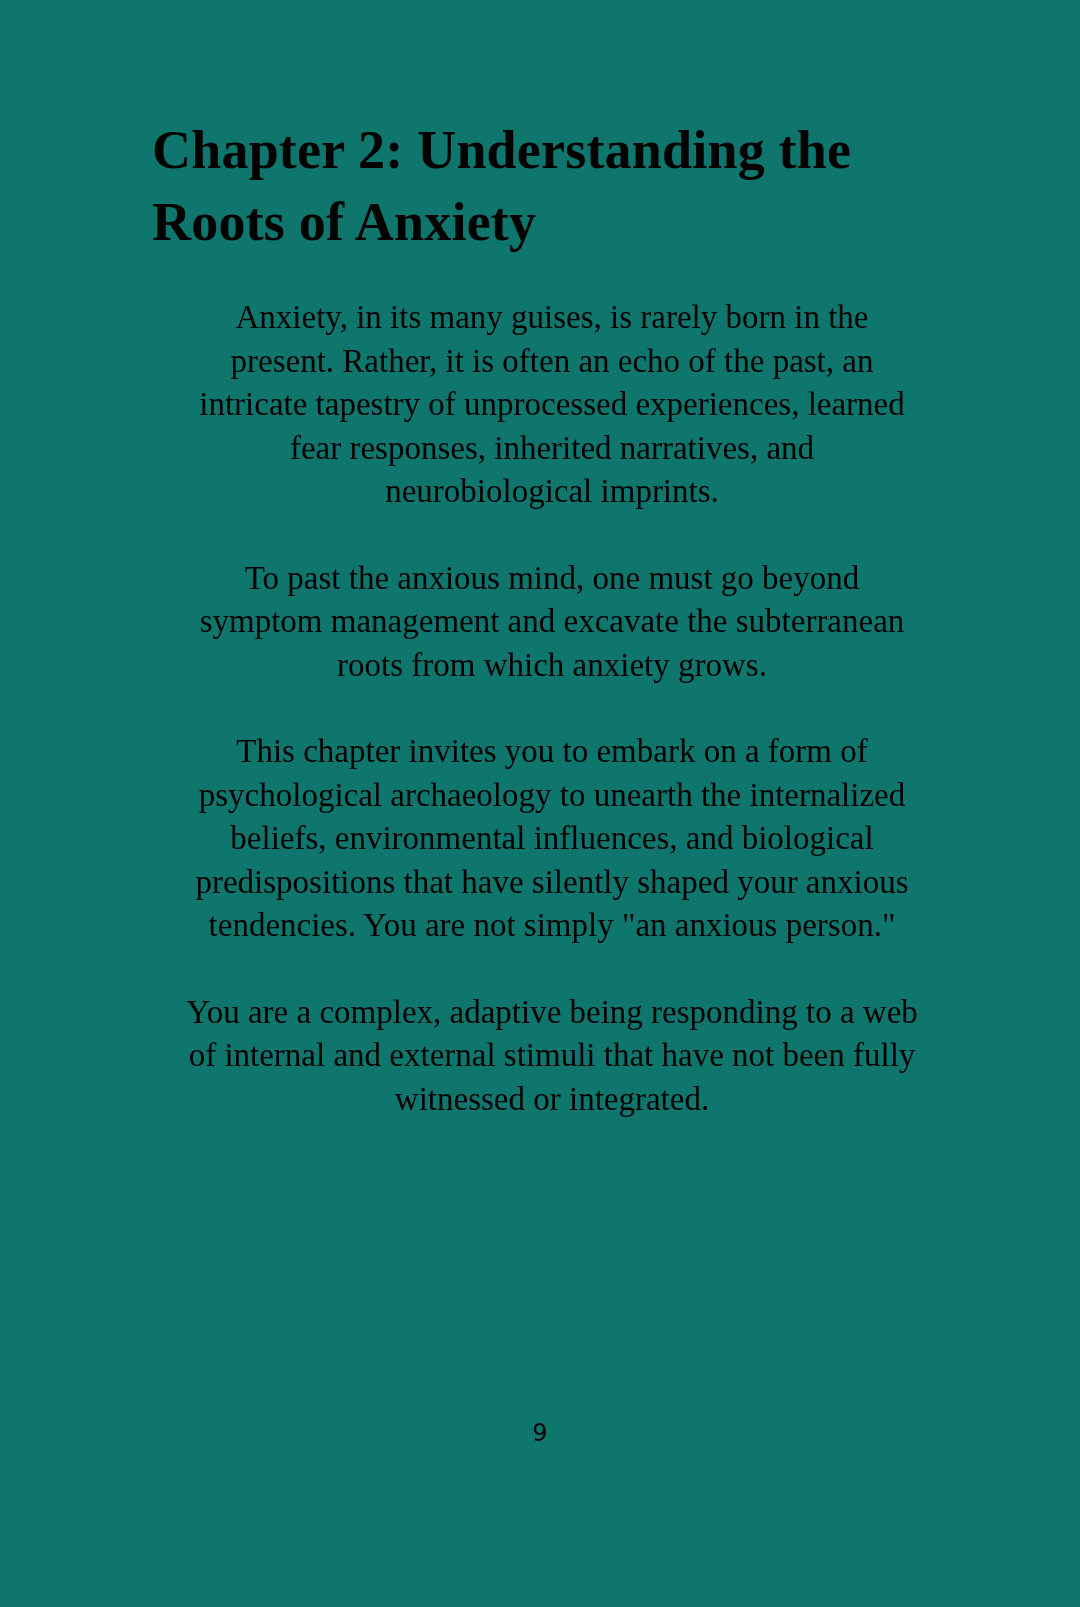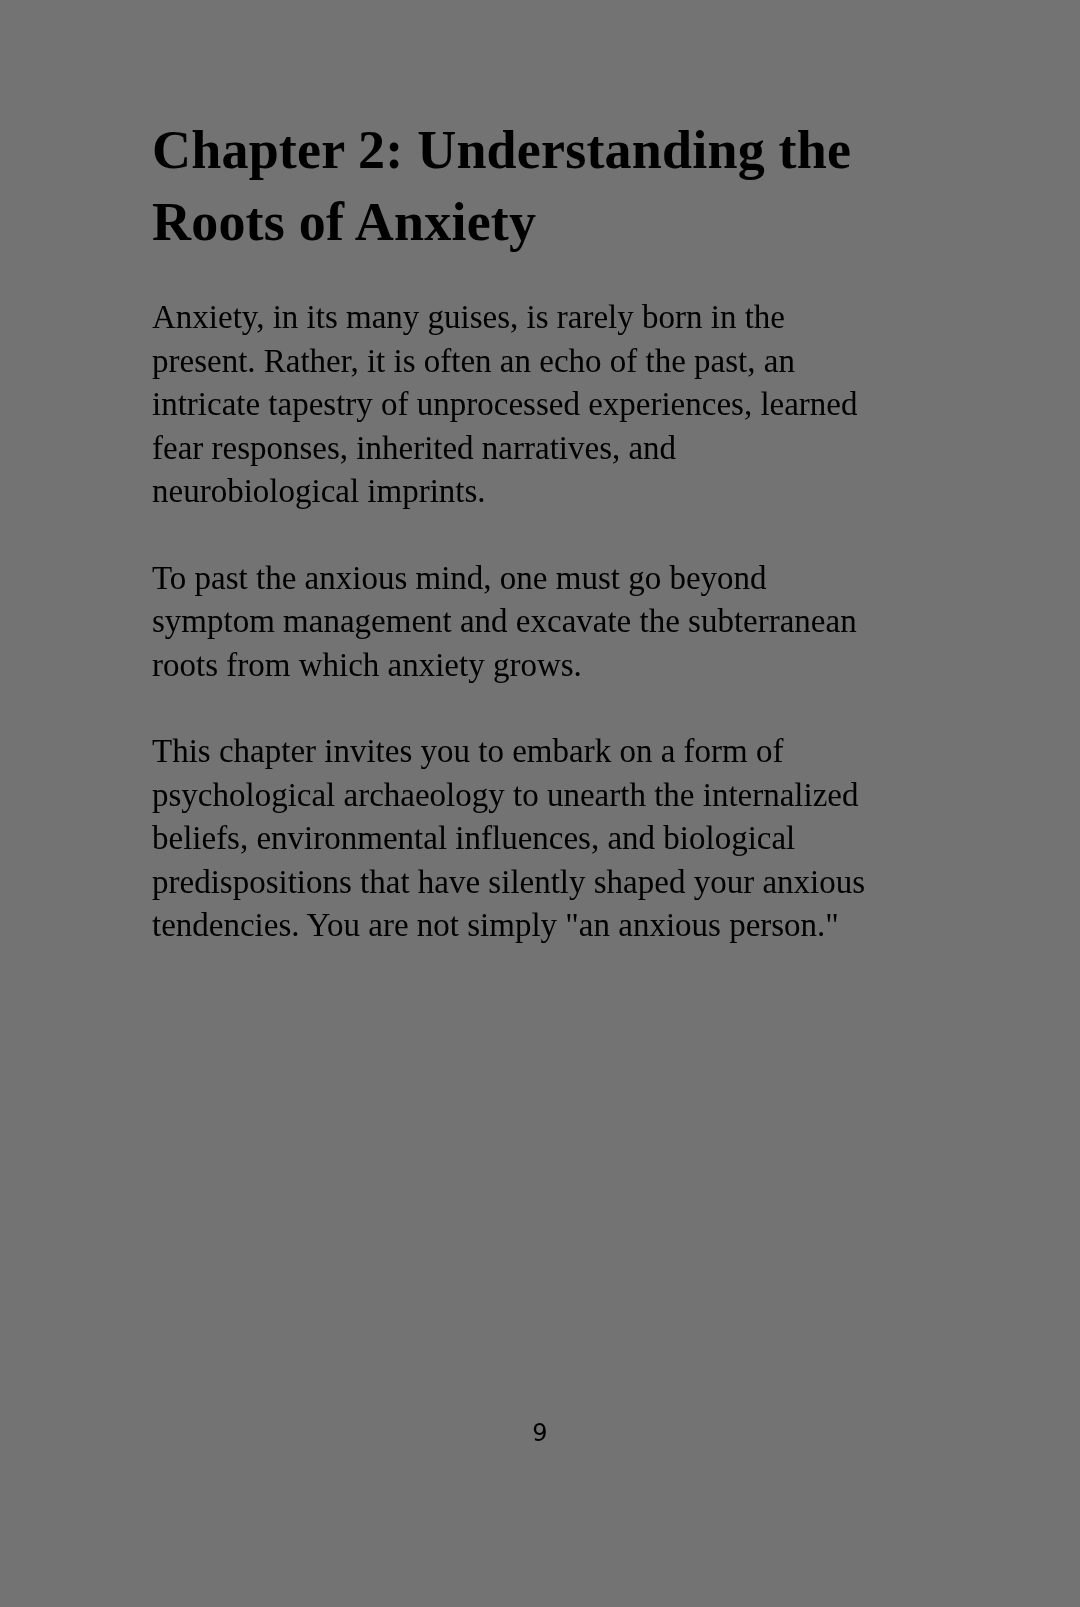--- a/index.html
+++ b/index.html
@@ -12,21 +12,21 @@
       height: 1607px;
       position: relative;
       overflow: hidden;
       color: #000000;
     }
     .page {
       position: absolute;
       left: 0; top: 0;
       width: 1080px;
       height: 1607px;
-      background: #737373;
+      background: #0f766e;
     }
     .chapter-title {
       position: absolute;
       left: 152px;
       top: 114px;
       width: 800px;
       margin: 0;
       font-family: "Liberation Serif", "DejaVu Serif", serif;
       font-weight: bold;
       font-size: 54px;
@@ -34,20 +34,21 @@
       letter-spacing: 0.2px;
     }
     .body-text {
       position: absolute;
       left: 152px;
       top: 296px;
       width: 800px;
       font-family: "Liberation Serif", "DejaVu Serif", serif;
       font-size: 33px;
       line-height: 43.5px;
+      text-align: center;
     }
     .body-text p {
       margin: 0 0 43px 0;
       white-space: pre-line;
     }
     .page-number {
       position: absolute;
       left: 0;
       width: 1080px;
       top: 1418px;
@@ -71,16 +72,19 @@
 fear responses, inherited narratives, and
 neurobiological imprints.</p>
     <p>To past the anxious mind, one must go beyond
 symptom management and excavate the subterranean
 roots from which anxiety grows.</p>
     <p>This chapter invites you to embark on a form of
 psychological archaeology to unearth the internalized
 beliefs, environmental influences, and biological
 predispositions that have silently shaped your anxious
 tendencies. You are not simply "an anxious person."</p>
+    <p>You are a complex, adaptive being responding to a web
+of internal and external stimuli that have not been fully
+witnessed or integrated.</p>
   </div>
 
   <div class="page-number">9</div>
 </div>
 
 </body></html>

